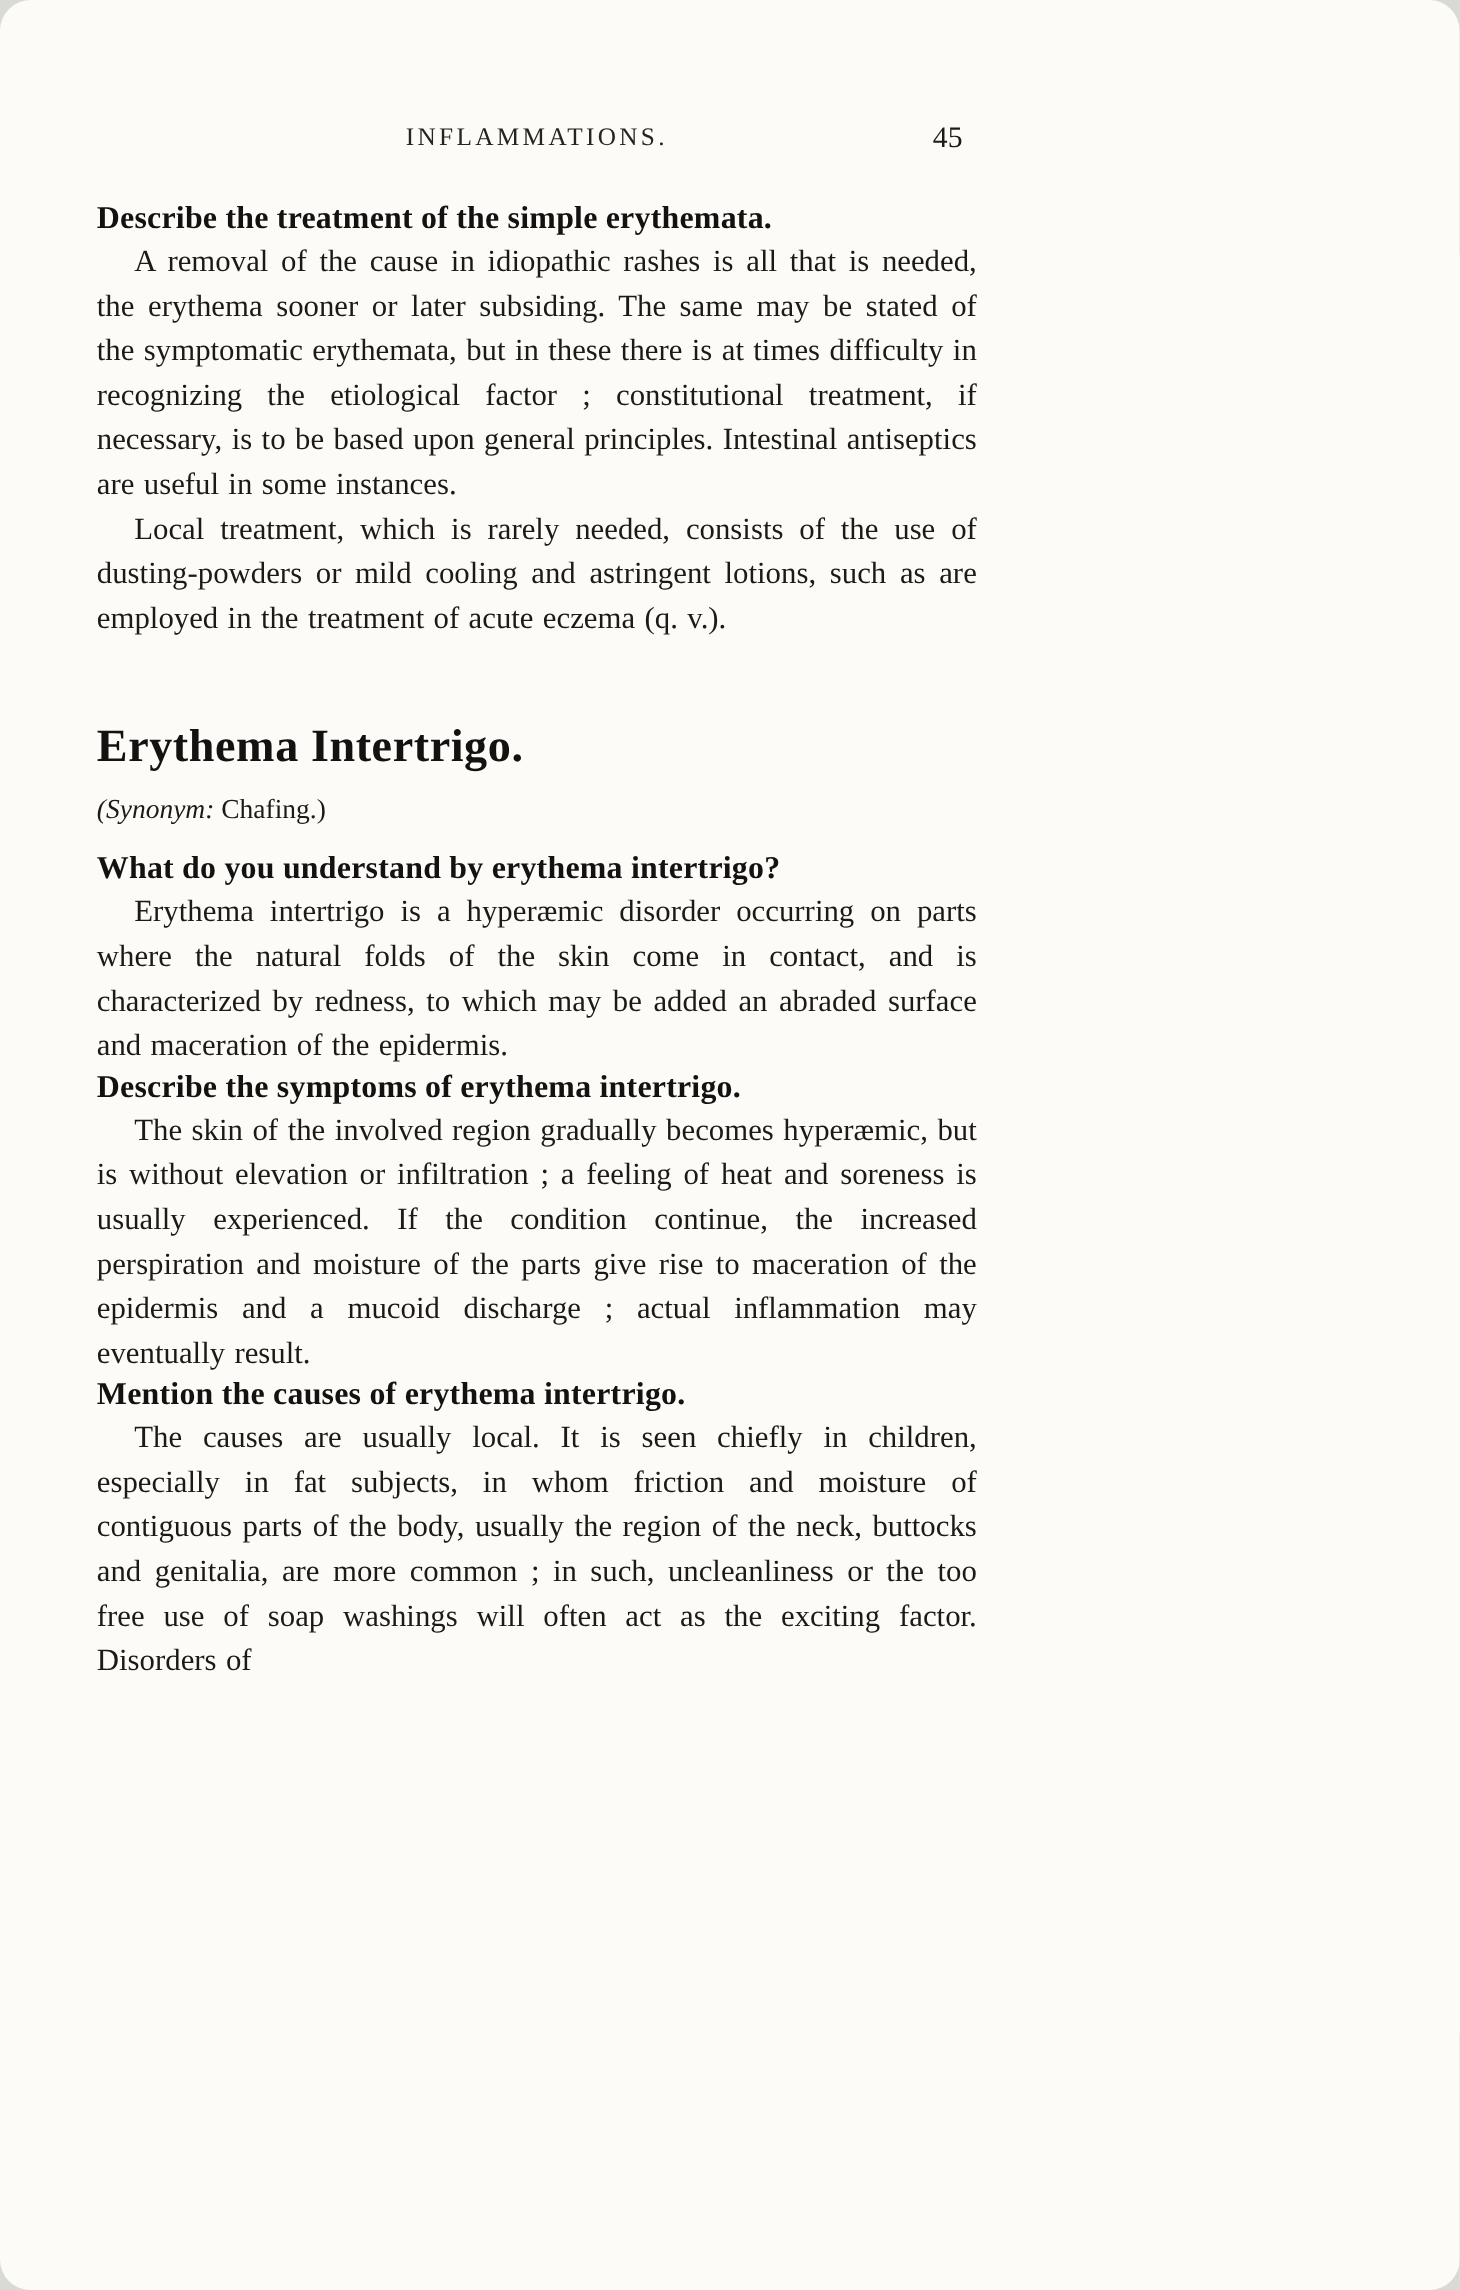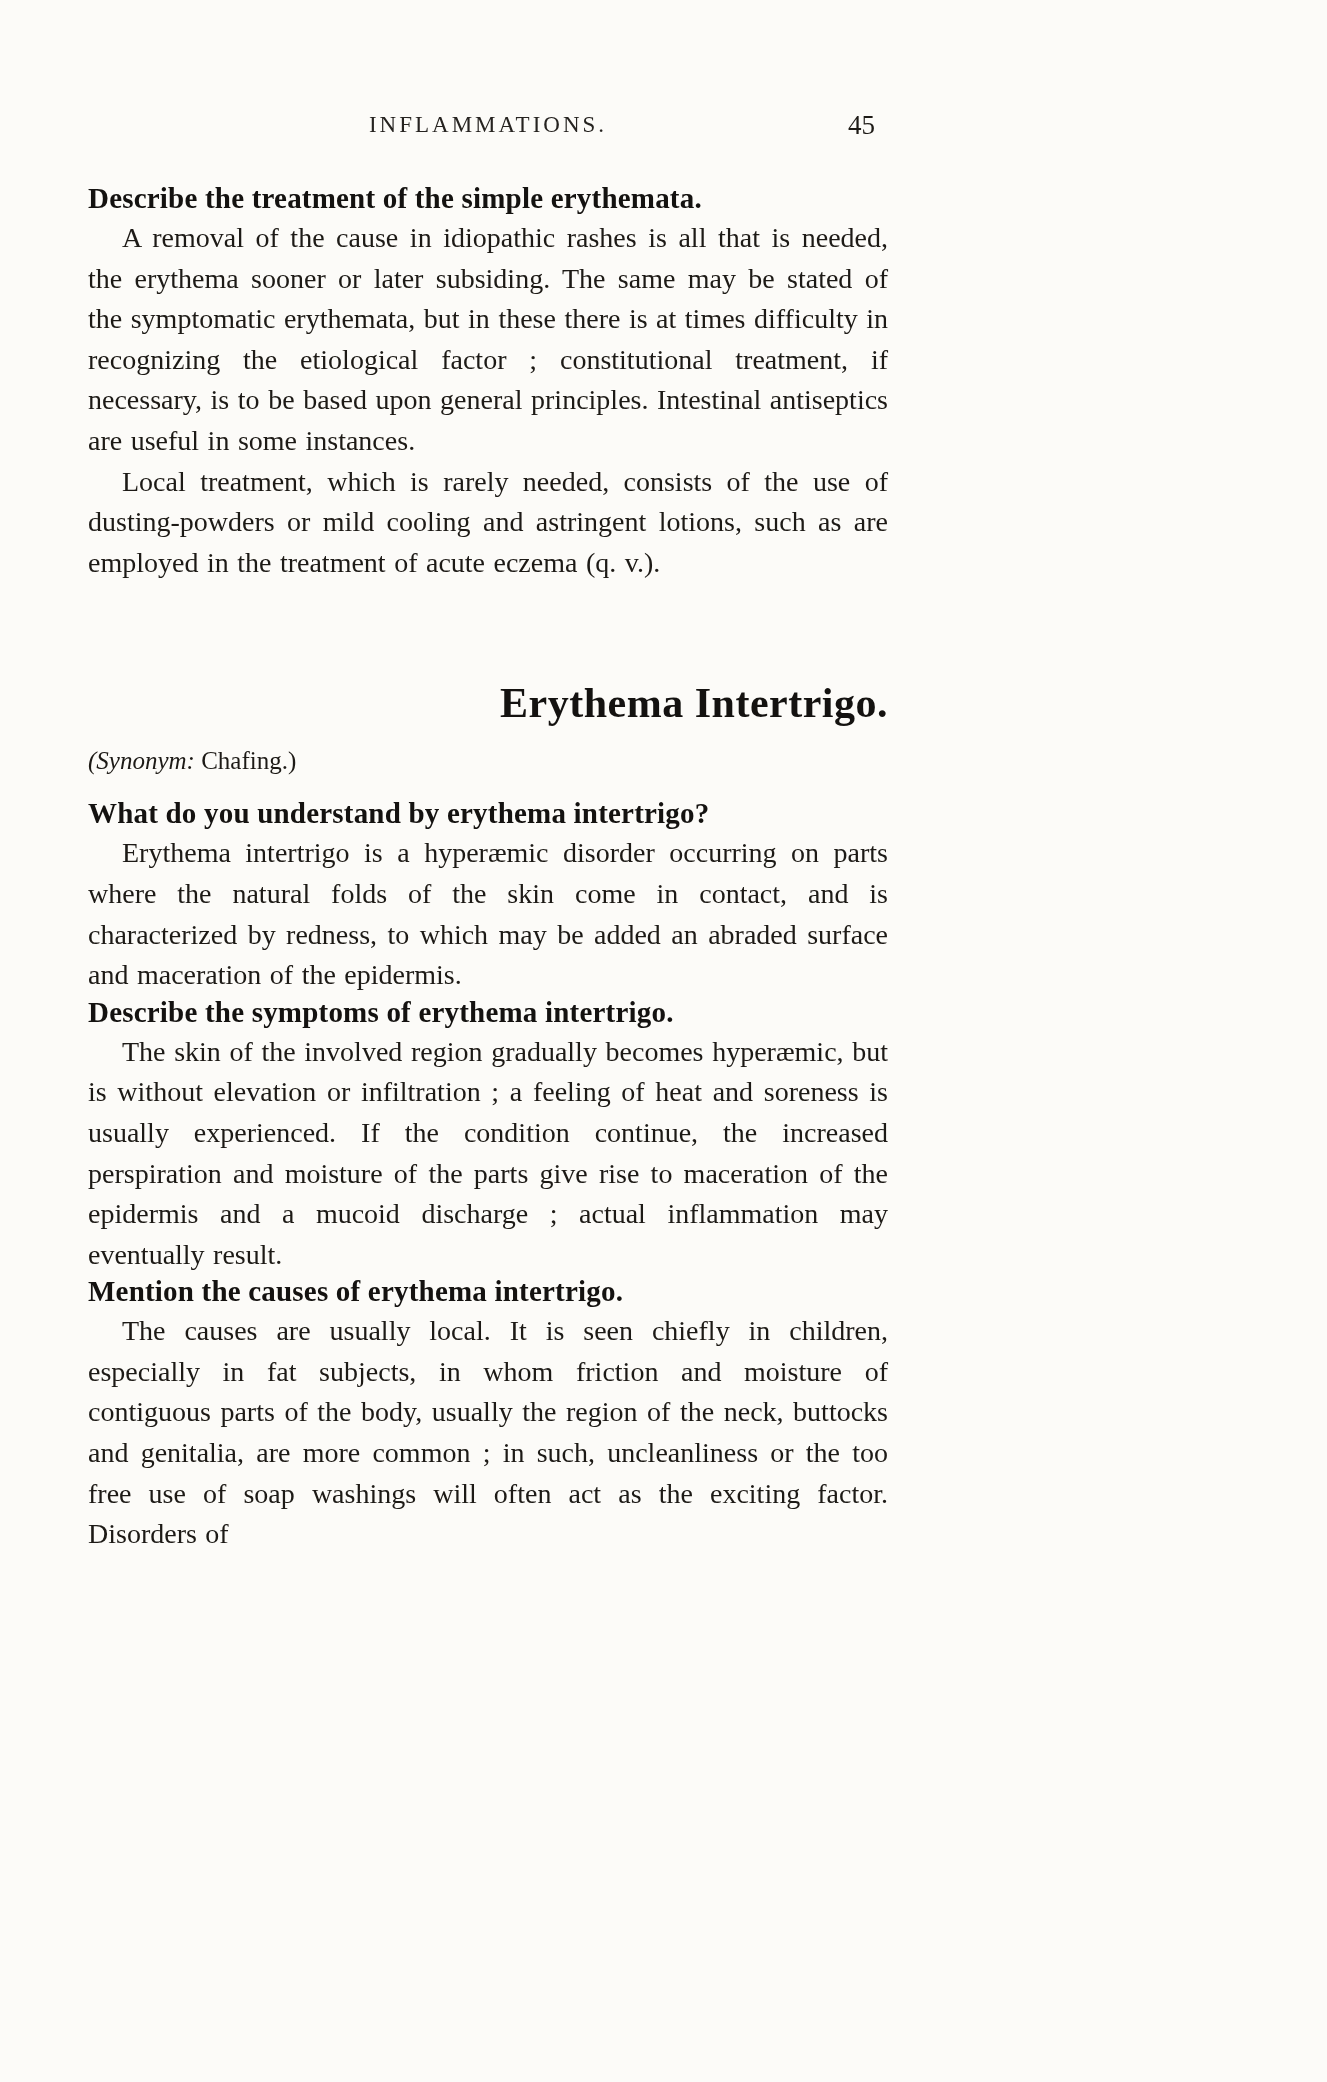--- a/index.html
+++ b/index.html
@@ -6,20 +6,21 @@
   html, body { background: #d9d9d6; }
   .page {
     position: relative;
     width: 1327px;
     height: 2082px;
     background: #fcfbf8;
     color: #1d1a16;
     font-family: "Liberation Serif", "DejaVu Serif", serif;
     overflow: hidden;
     margin: 0 auto;
+    border-radius: 28px;
   }
   .text-block {
     position: absolute;
     left: 88px;
     top: 112px;
     width: 800px;
   }
   .page-header {
     position: relative;
     height: 34px;
@@ -48,25 +49,25 @@
   }
   .body-para {
     font-size: 28px;
     line-height: 1.45;
     text-align: justify;
     text-indent: 34px;
     word-spacing: 1.5px;
     color: #1d1a16;
   }
   .chapter-title {
-    text-align: right;
+    text-align: left;
     font-size: 42px;
     font-weight: bold;
     letter-spacing: 0.5px;
-    margin-top: 96px;
+    margin-top: 72px;
     margin-bottom: 20px;
     color: #141210;
   }
   .synonym {
     text-align: left;
     font-size: 25px;
     margin-bottom: 22px;
     color: #1d1a16;
   }
   .syn-label { font-style: italic; }

